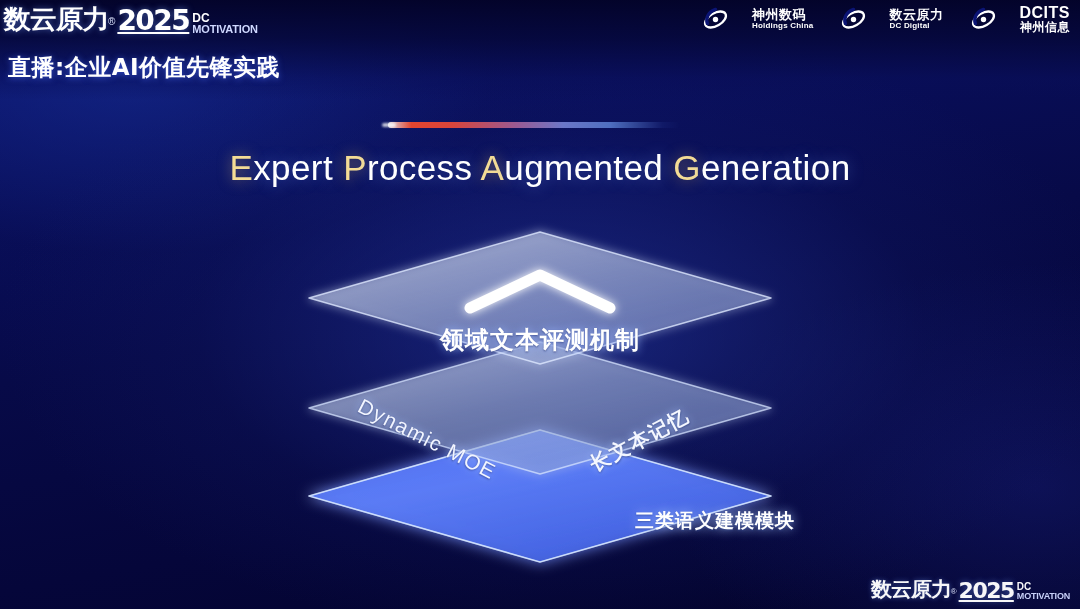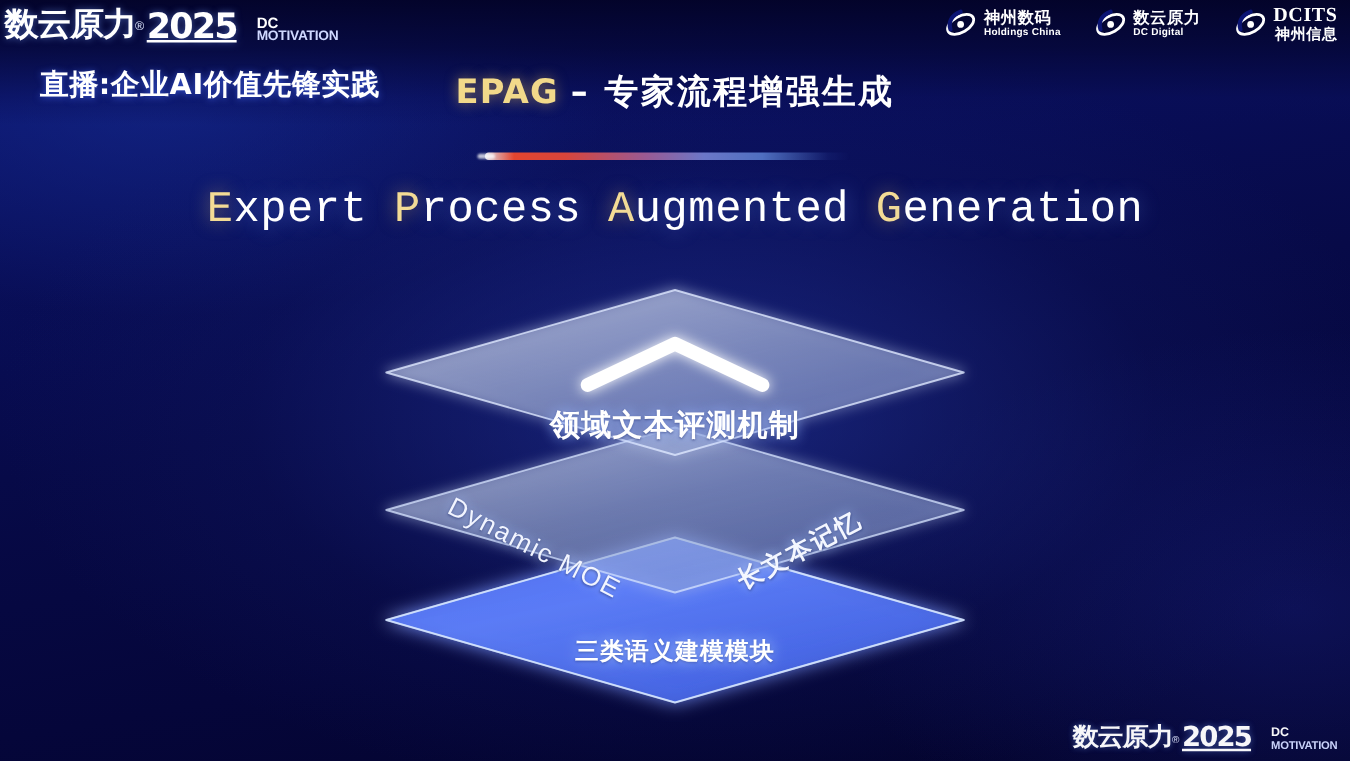--- a/index.html
+++ b/index.html
@@ -42,58 +42,57 @@
     text-shadow:0 0 6px rgba(120,160,255,0.55);
     transform:scaleX(1.05);
   }
   .brand-reg{ font-size:10px; color:#dfe6ff; vertical-align:super; position:relative; top:-10px; }
   .brand-year{
     font-family:"DejaVu Sans","Liberation Sans",sans-serif;
     font-size:28px; font-weight:bold; color:#ffffff; letter-spacing:-1.5px;
     text-shadow:0 0 6px rgba(120,160,255,0.5);
     text-decoration:underline;
   }
-  .brand-dc-wrap{ display:flex; flex-direction:column; line-height:1; margin-left:14px; margin-bottom:2px;}
+  .brand-dc-wrap{ display:flex; flex-direction:column; line-height:1; margin-left:1px; margin-bottom:2px;}
   .brand-dc{ font-size:12px; font-weight:bold; color:#ffffff; letter-spacing:0px; }
   .brand-mot{ font-size:11px; font-weight:bold; color:#cfd8ff; letter-spacing:-0.2px;text-align:right; }
 
   #subtitle-live{
     position:absolute; left:8px; top:52px;
     font-family:"DejaVu Sans","Liberation Sans",sans-serif;
     font-size:23px; font-weight:bold; color:#ffffff;
     letter-spacing:0.5px;
     text-shadow:0 1px 6px rgba(60,90,220,0.9);
     white-space:nowrap;
-    margin-left:24px;
   }
 
   
   #partner-logos{
     position:absolute; right:10px; top:4px;
     display:flex; align-items:center; gap:26px;
   }
   .partner{
-    display:flex; align-items:center; gap:5px;
+    display:flex; align-items:center; gap:23px;
   }
   .swirl{
     width:27px; height:27px; flex:0 0 27px;
     position:relative;
   }
   .swirl svg{ display:block; }
   .partner-txt{ display:flex; flex-direction:column; line-height:1.08; }
   .p-cn{
     font-family:"DejaVu Sans","Liberation Sans",sans-serif;
     font-size:13px; font-weight:bold; color:#ffffff; letter-spacing:0.5px; white-space:nowrap;
   }
   .p-en{
     font-size:8px; font-weight:bold; color:#ffffff; letter-spacing:0.2px; white-space:nowrap;
   }
   .p-cn.small{ font-size:12px;text-align:right; }
   .p-big{
-    font-family:Liberation Serif, serif;
+    font-family:Liberation Sans, sans-serif;
     font-size:16px; font-weight:bold; color:#ffffff; letter-spacing:0.5px;
   }
 
   
   #epag-line{
     position:absolute; left:0; top:55px; width:1080px;
     text-align:center;
     font-family:"DejaVu Sans","Liberation Sans",sans-serif;
     font-size:27px; font-weight:bold; white-space:nowrap;
   }
@@ -122,21 +121,21 @@
   #divider:after{
     content:""; position:absolute; left:-6px; top:1px;
     width:14px; height:4px; border-radius:2px;
     background:rgba(255,255,255,0.75);
     filter:blur(1px);
   }
 
   #epag-full{
     position:absolute; left:0; top:148px; width:1080px;
     text-align:center; white-space:nowrap;
-    font-family:Liberation Mono, monospace;
+    font-family:Liberation Sans, sans-serif;
     font-size:35px; font-weight:normal;
     color:#ffffff;
     letter-spacing:0.4px;
     text-shadow:0 0 16px rgba(110,150,255,0.45);
   }
   #epag-full .cap{
     color:#f4dc95;
     text-shadow:0 0 14px rgba(235,200,110,0.5);
   }
 
@@ -154,21 +153,21 @@
     color:#ffffff;
     white-space:nowrap;
     font-weight:bold;
   }
   #lbl-top{
     left:0; top:106px; width:510px; text-align:center;
     font-size:24px; letter-spacing:1px;
     text-shadow:0 0 10px rgba(150,180,255,0.9), 0 1px 2px rgba(20,30,90,0.7);
   }
   #lbl-bottom{
-    left:0; top:290px; width:510px; text-align:center;
+    left:0; top:290px; width:510px; text-align:right;
     font-size:19px; letter-spacing:1px;
     text-shadow:0 0 12px rgba(170,200,255,0.95), 0 1px 2px rgba(20,40,120,0.6);
   }
   #lbl-moe{
     left:80px; top:176px;
     font-family:"Liberation Sans", sans-serif;
     font-size:21px; font-weight:normal; letter-spacing:1.5px;
     transform:rotate(27deg);
     transform-origin:left top;
     text-shadow:0 0 9px rgba(160,190,255,0.85), 0 1px 2px rgba(20,30,90,0.6);
@@ -253,23 +252,20 @@
         </svg>
       </span>
       <span class="partner-txt">
         <span class="p-big">DCITS</span>
         <span class="p-cn small">神州信息</span>
       </span>
     </div>
 
   </div>
 
-  <div id="epag-line">
-    <span class="gold">EPAG</span><span>&nbsp;</span><span class="wht">– 专家流程增强生成</span>
-  </div>
 
   <div id="divider"></div>
 
   <div id="epag-full">
     <span class="cap">E</span><span>xpert </span><span class="cap">P</span><span>rocess </span><span class="cap">A</span><span>ugmented </span><span class="cap">G</span><span>eneration</span>
   </div>
 
   <div id="diagram">
 
     <div class="layer">

